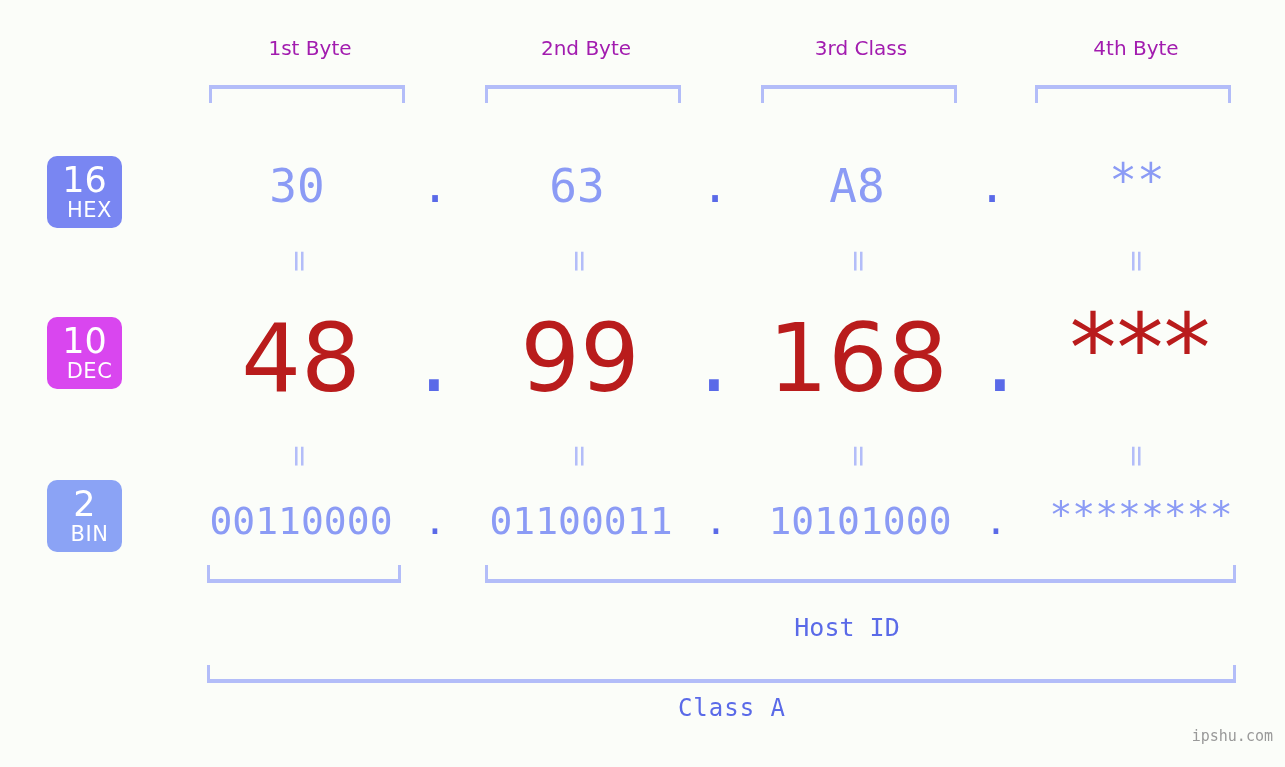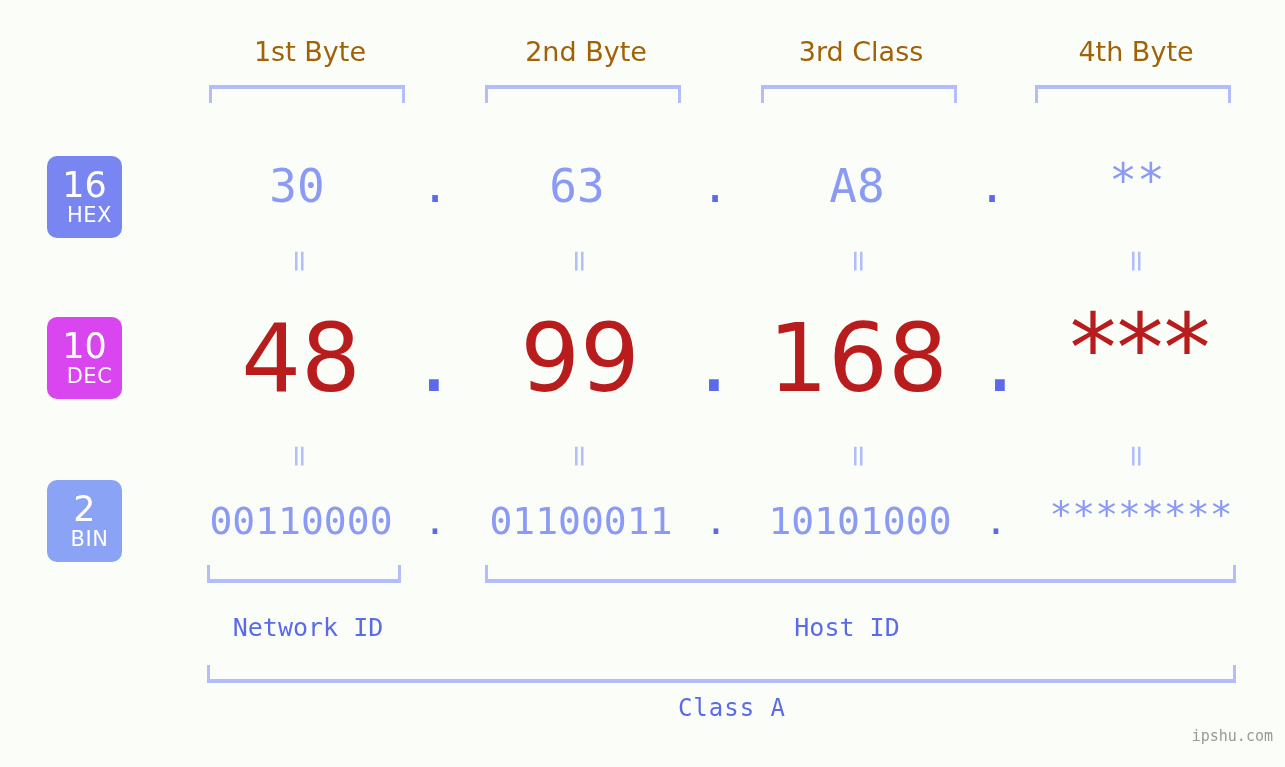--- a/index.html
+++ b/index.html
@@ -18,23 +18,23 @@
   #stage {
     position: absolute;
     left: 0; top: 0;
     width: 1285px;
     height: 767px;
   }
 
   
   .byte-header {
     position: absolute;
-    color: #a16207;
-    font-family: "DejaVu Sans", sans-serif;
-    font-size: 27px;
+    color: #a21caf;
+    font-family: "DejaVu Sans", sans-serif;
+    font-size: 20px;
     letter-spacing: 0px;
     white-space: nowrap;
     text-align: center;
     transform: translateX(-50%);
   }
 
   
   .bracket {
     position: absolute;
     border: 3px solid #b3bdf9;
@@ -47,21 +47,21 @@
   }
   .bracket.up {
     border-top: none;
     border-bottom-width: 4px;
   }
 
   
   .badge {
     position: absolute;
     width: 75px;
-    height: 82px;
+    height: 72px;
     border-radius: 10px;
     color: #ffffff;
     display: flex;
     flex-direction: column;
     align-items: center;
     justify-content: center;
     line-height: 1;
   }
   .badge .base-num {
     font-size: 35px;
@@ -223,21 +223,20 @@
     <div class="val" style="left:581px; top:521px;">01100011</div>
     <div class="dot" style="left:716px; top:521px;">.</div>
     <div class="val" style="left:860px; top:521px;">10101000</div>
     <div class="dot" style="left:996px; top:521px;">.</div>
     <div class="val" style="left:1141px; top:515px;">********</div>
   </div>
 
   <div class="bracket up" style="left:207px; top:565px; width:194px;"></div>
   <div class="bracket up" style="left:485px; top:565px; width:751px;"></div>
 
-  <div class="id-label" style="left:308px; top:613px;">Network ID</div>
   <div class="id-label" style="left:847px; top:613px;">Host ID</div>
 
   <div class="bracket up" style="left:207px; top:665px; width:1029px;"></div>
   <div class="class-label" style="left:732px; top:694px;">Class A</div>
 
   <div class="watermark">ipshu.com</div>
 
 </div>
 
 </body></html>

